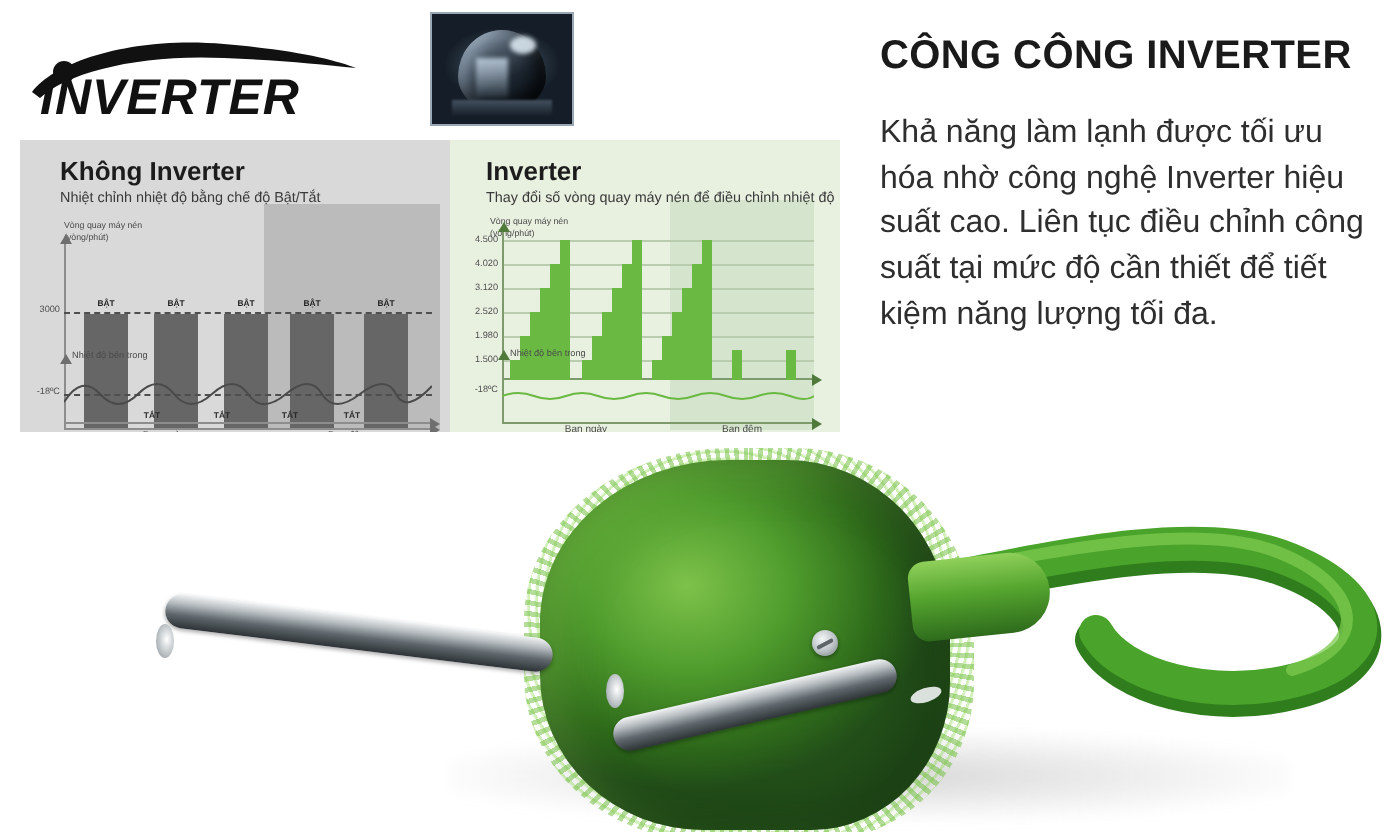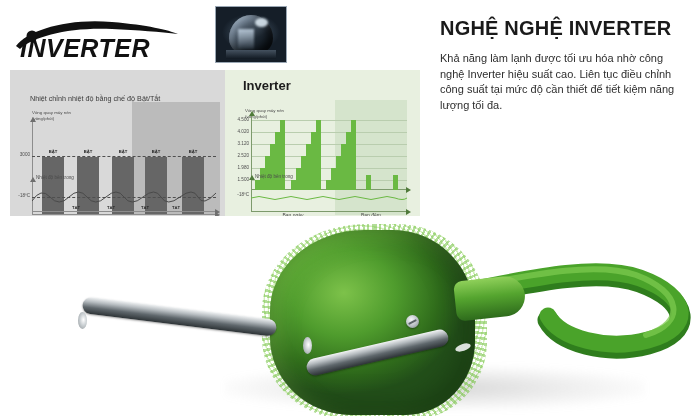--- a/index.html
+++ b/index.html
@@ -41,21 +41,21 @@
     position:absolute;left:10px;top:43px;width:50px;height:9px;
     background:linear-gradient(180deg,#44515f,#111922);filter:blur(.6px);
   }
 
   #headline{
     position:absolute;left:440px;top:4px;width:248px;
     font-size:20px;font-weight:bold;letter-spacing:.2px;color:#1a1a1a;
   }
   #lede{
     position:absolute;left:440px;top:40px;width:250px;
-    font-size:11px;line-height:1.42;color:#2e2e2e;
+    font-size:16px;line-height:1.42;color:#2e2e2e;
   }
 
   
   .panel{position:absolute;top:70px;height:150px;box-sizing:border-box;}
   #panel-no-inverter{left:10px;width:215px;background:#d9d9d9;}
   #panel-inverter{left:225px;width:195px;background:#e8f0e0;}
 
   .panel-title{position:absolute;left:20px;top:8px;font-size:13px;font-weight:bold;color:#1c1c1c;}
   .panel-sub{position:absolute;left:20px;top:24px;font-size:7.2px;color:#3a3a3a;white-space:nowrap;}
 
@@ -158,25 +158,26 @@
   </svg>
 </div>
 
 <div id="compressor-photo">
   <div class="dome"></div>
   <div class="hl2"></div>
   <div class="hl1"></div>
   <div class="base"></div>
 </div>
 
-<h1 id="headline">NGHỆ NGHỆ INVERTER</h1>
+<h1 id="headline">CÔNG CÔNG INVERTER</h1>
 <p id="lede">Khả năng làm lạnh được tối ưu hóa nhờ công nghệ Inverter hiệu suất cao. Liên tục điều chỉnh công suất tại mức độ cần thiết để tiết kiệm năng lượng tối đa.</p>
 
 <div class="panel" id="panel-no-inverter">
 
+  <div class="panel-title">Không Inverter</div>
   <div class="panel-sub">Nhiệt chỉnh nhiệt độ bằng chế độ Bật/Tắt</div>
 
   <div class="axis-caption" style="left:22px;top:40px;width:70px;">Vòng quay máy nén
 (vòng/phút)</div>
 
   <div id="night-band-l"></div>
 
   <div class="axis-line" style="left:22px;top:52px;width:1px;height:93px;"></div>
   <div class="arrow-u" style="left:19.5px;top:47px;"></div>
   <div class="axis-line" style="left:22px;top:144px;width:184px;height:1px;"></div>
@@ -214,20 +215,21 @@
     <path d="M0 17 Q9 3 18 13 T37 13 T55 13 T74 13 T92 13 T111 13 T129 13 T148 13 T166 13 T184 9" fill="none" stroke="#4a4a4a" stroke-width="1"></path>
   </svg>
 
   <div class="xlabel" style="left:22px;top:145px;width:100px;">Ban ngày</div>
   <div class="xlabel" style="left:122px;top:145px;width:84px;">Ban đêm</div>
 </div>
 
 <div class="panel" id="panel-inverter">
 
   <div class="panel-title" style="left:18px;">Inverter</div>
+  <div class="panel-sub" style="left:18px;">Thay đổi số vòng quay máy nén để điều chỉnh nhiệt độ</div>
 
   <div class="axis-caption" style="left:20px;top:38px;width:70px;">Vòng quay máy nén
 (vòng/phút)</div>
 
   <div id="night-band-r"></div>
 
   <div class="gridline" style="left:26px;top:50px;width:156px;"></div>
   <div class="gridline" style="left:26px;top:62px;width:156px;"></div>
   <div class="gridline" style="left:26px;top:74px;width:156px;"></div>
   <div class="gridline" style="left:26px;top:86px;width:156px;"></div>

